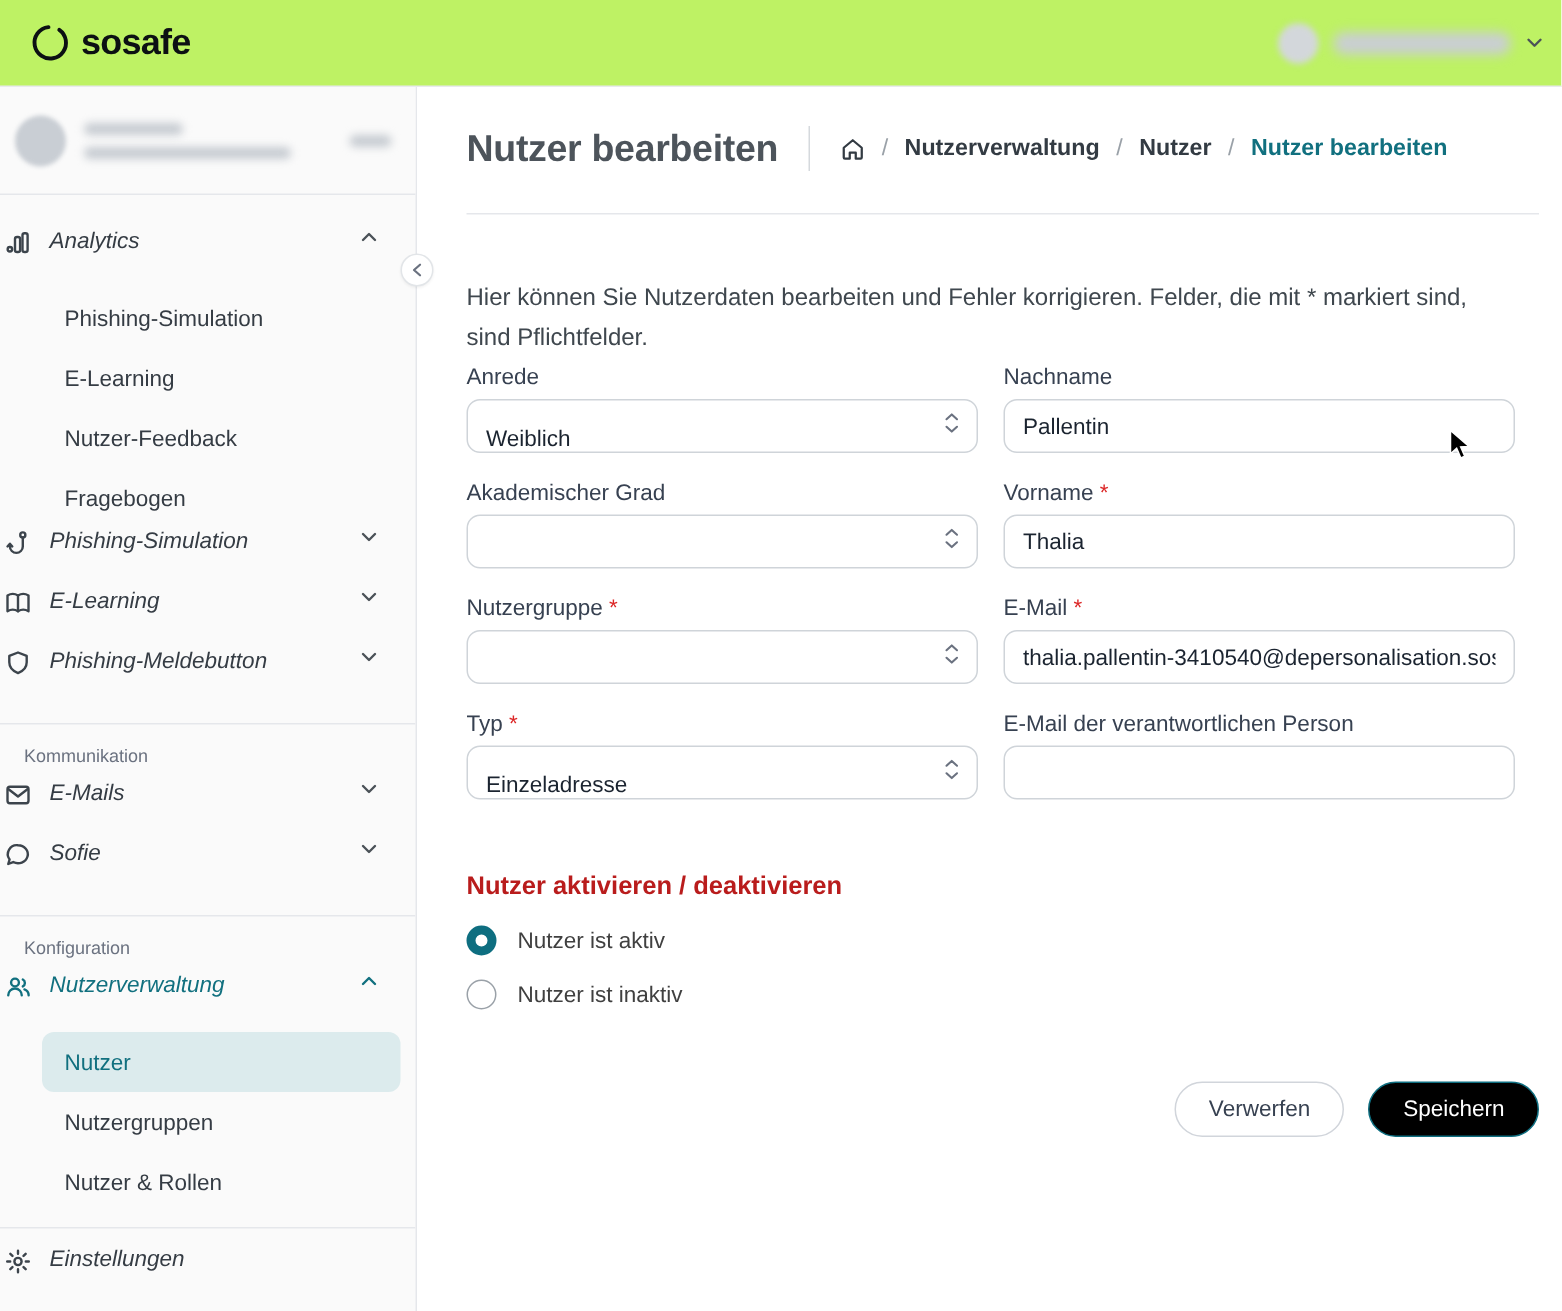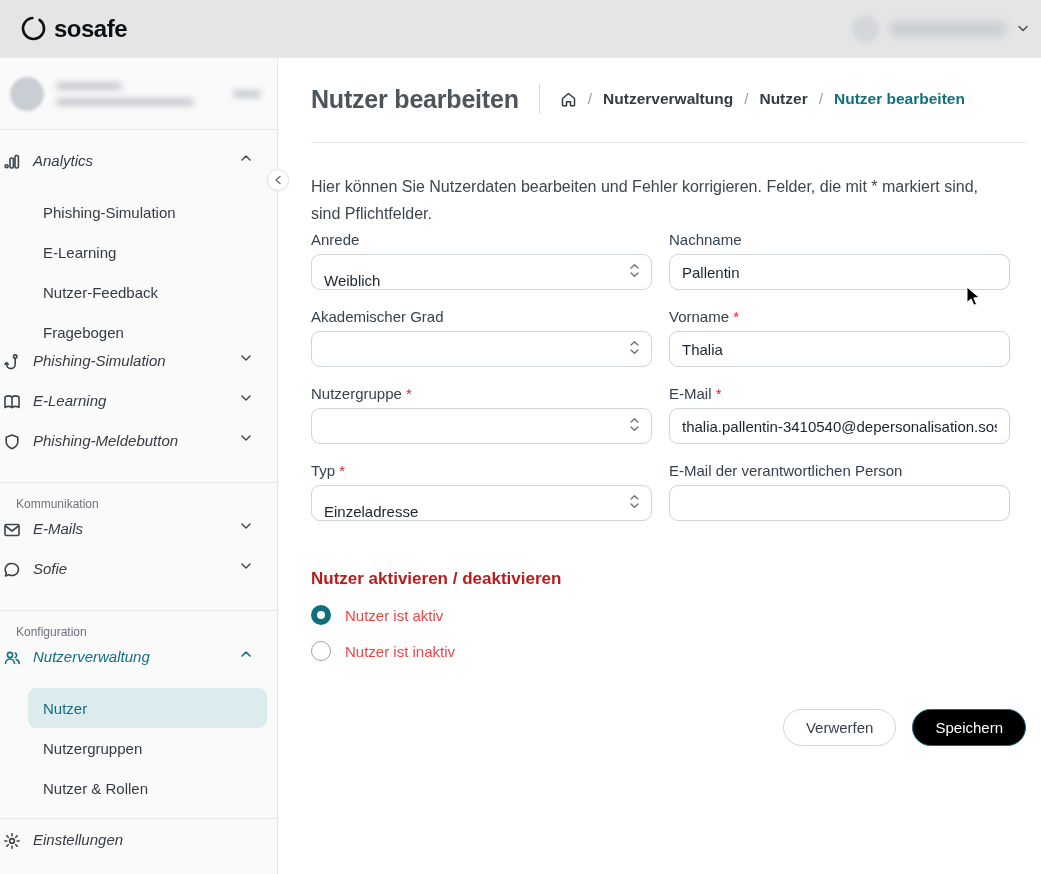--- a/index.html
+++ b/index.html
@@ -1,20 +1,20 @@
 <!DOCTYPE html>
 <html><head>
 <meta charset="utf-8">
 <style>
   * { margin:0; padding:0; box-sizing:border-box; }
   html,body { width:1041px; height:874px; overflow:hidden; background:#fff;
     font-family:"Liberation Sans", sans-serif; color:#363e46; }
 
   
-  .topbar { height:58px; background:#e5e5e5; border-bottom:1px solid #e8eaed;
+  .topbar { height:58px; background:#bef264; border-bottom:1px solid #e8eaed;
     display:flex; align-items:center; padding:0 16px 0 20px; position:relative; z-index:20; }
   .logo { display:flex; align-items:center; gap:7px; }
   .logo-text { font-size:24px; font-weight:700; letter-spacing:-0.5px; color:#0c1013; }
   .usermenu { position:absolute; right:12px; top:50%; transform:translateY(-50%);
     display:flex; align-items:center; gap:10px; }
   .avatar-sm { width:27px; height:27px; border-radius:50%; background:#d3d7db; filter:blur(2px); }
   .name-blob { width:118px; height:15px; border-radius:7px; background:#c9ced3; filter:blur(4px); }
 
   
   .shell { display:flex; height:816px; }
@@ -54,40 +54,40 @@
 
   
   .main-header { margin-top:26px; display:flex; align-items:center; }
   .page-title { font-size:25px; font-weight:700; color:#4d545b; letter-spacing:-0.2px; }
   .vsep { width:1px; height:30px; background:#d5d9dd; margin:0 20px; }
   .breadcrumb { display:flex; align-items:center; gap:11px; font-size:15.5px; font-weight:700; color:#333b43; }
   .breadcrumb .sep { color:#9aa1a8; font-weight:400; }
   .breadcrumb .current { color:#11707f; }
   .hrule { border:none; border-top:1px solid #e5e7eb; margin-top:28px; }
 
-  .intro { margin-top:30px; width:690px; font-size:16px; line-height:27px; color:#3f474e; }
+  .intro { margin-top:42px; width:690px; font-size:16px; line-height:27px; color:#3f474e; }
 
   .formgrid { margin-top:4px; display:grid; grid-template-columns:341px 341px; column-gap:17px; }
   .fgroup { margin-bottom:18px; }
   .flabel { display:block; font-size:15px; line-height:18px; color:#374151; margin-bottom:5px; }
   .req { color:#dc2626; }
   .tinput, .selectbox { width:100%; height:36px; border:1px solid #cfd4d9; border-radius:9px;
     background:#fff; font-size:15px; color:#1b2430; padding:0 12px;
     font-family:"Liberation Sans", sans-serif; }
   .tinput { outline:none; }
   .selectbox { display:flex; align-items:flex-end; position:relative; cursor:pointer; }
   .selectbox .selval { flex:1; overflow:hidden; white-space:nowrap; }
   .stepper { position:absolute; right:11px; top:50%; transform:translateY(-50%); }
 
   .act-heading { margin-top:30px; font-size:17px; font-weight:700; color:#b91c1c; }
   .radio-row { display:flex; align-items:center; gap:14px; margin-top:16px; height:20px; cursor:pointer; }
   .radio { width:20px; height:20px; border-radius:50%; background:#fff; flex:0 0 auto; }
   .radio.on { border:6px solid #0e6e80; }
   .radio.off { border:1.5px solid #9aa1a8; }
-  .radio-label { font-size:15px; color:#ef4444; }
+  .radio-label { font-size:15px; color:#404040; }
 
   .btnrow { margin-top:48px; display:flex; justify-content:flex-end; gap:16px; }
   .btn { height:37px; border-radius:19px; font-size:15px; font-weight:400;
     font-family:"Liberation Sans", sans-serif; cursor:pointer; padding:0 22px;
     display:flex; align-items:center; justify-content:center; }
   .btn.ghost { background:#fff; border:1px solid #d1d5db; color:#374151; }
   .btn.primary { background:#000000; border:1px solid #0e6e80; color:#fff; }
 
   .cursor { position:absolute; left:966px; top:286px; z-index:99; pointer-events:none; }
 </style>

